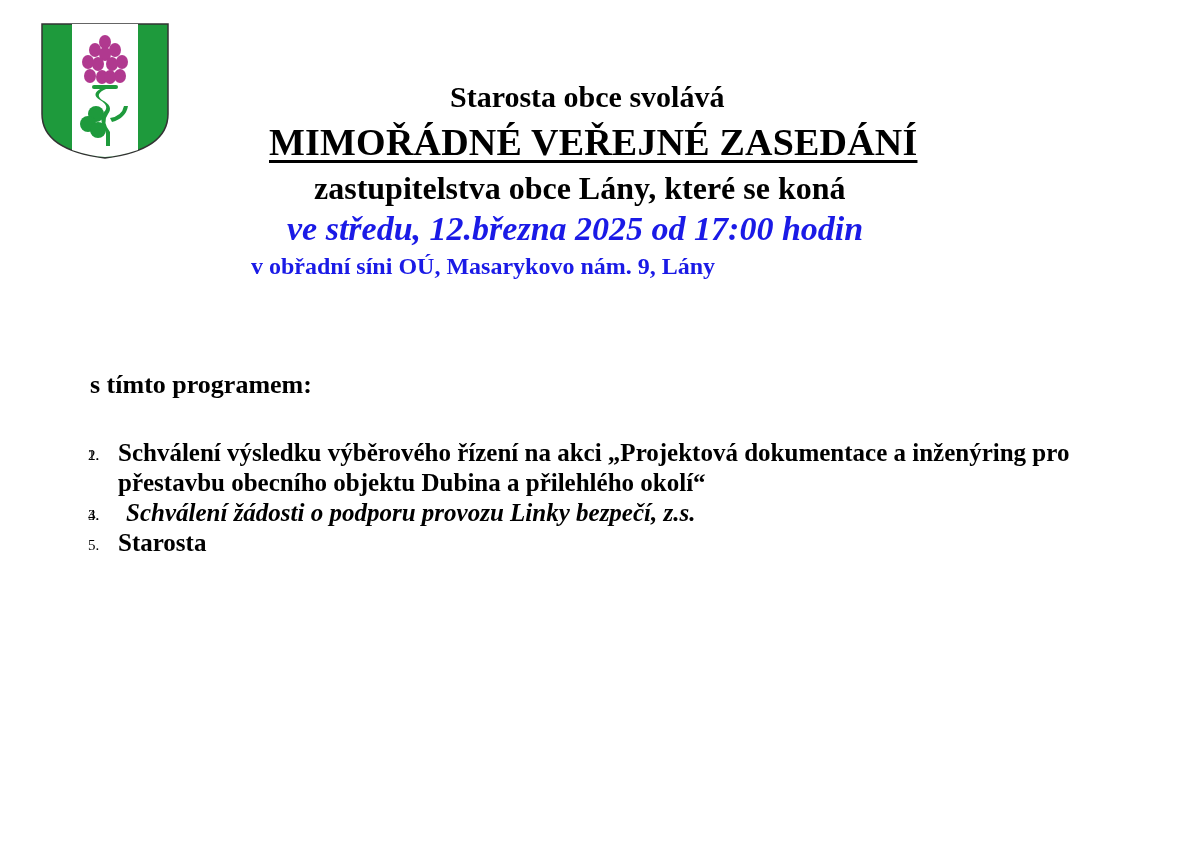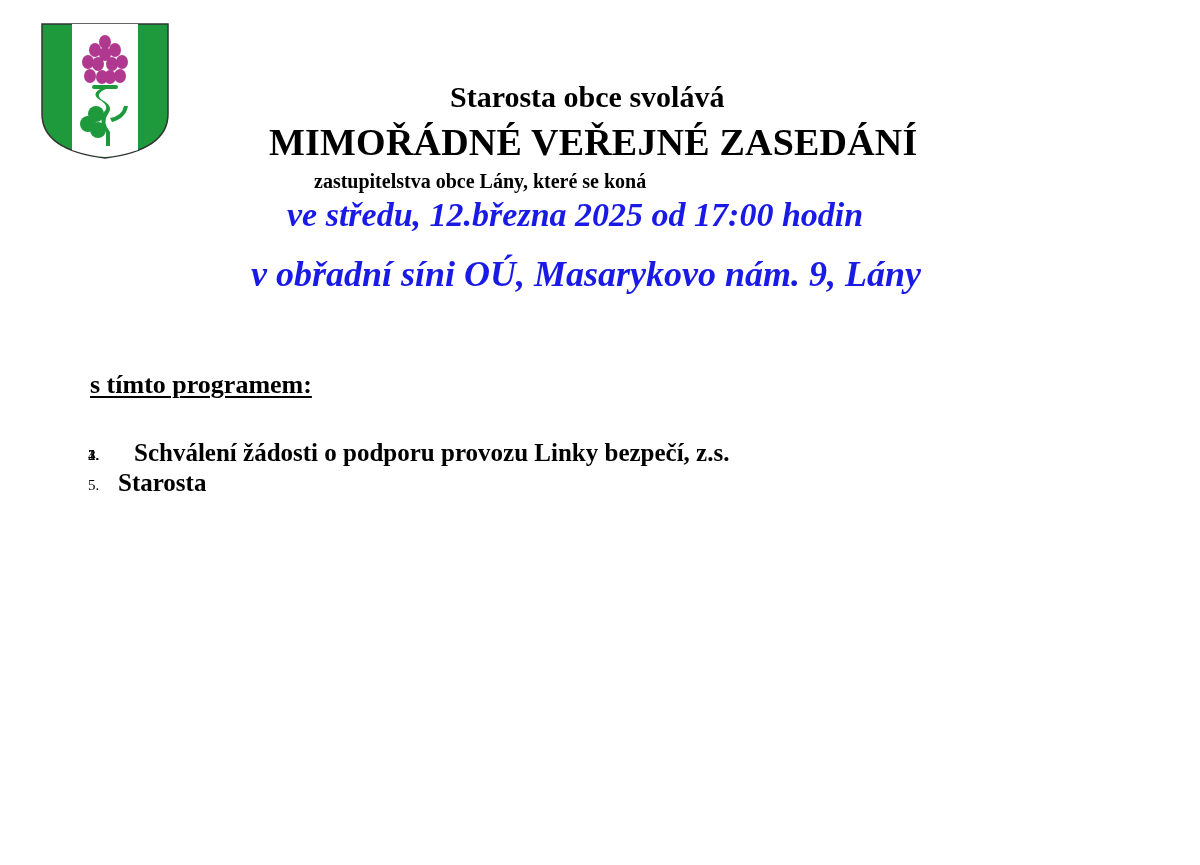--- a/index.html
+++ b/index.html
@@ -1,29 +1,29 @@
 <!DOCTYPE html>
 <html><head>
   <meta charset="utf-8">
   <style>
     html, body { margin: 0; padding: 0; background: #ffffff; }
     body { width: 1200px; height: 865px; position: relative; overflow: hidden; font-family: "Liberation Serif", serif; color: #000; }
     .crest { position: absolute; left: 40px; top: 22px; width: 130px; height: 138px; }
     .header { position: absolute; left: 0; top: 0; width: 1200px; }
     .line { position: absolute; white-space: nowrap; font-weight: bold; }
     .l1 { left: 450px; top: 80px; font-size: 30px; }
-    .l2 { left: 269px; top: 120px; font-size: 38px; text-decoration-thickness: 3px; text-underline-offset: 5px; letter-spacing: 0.2px; }
-    .l3 { left: 314px; top: 170px; font-size: 20px; }
-    .l4 { left: 287px; top: 196px; font-size: 34px; font-style: italic; color: #1a1ae6; }
-    .l5 { left: 251px; top: 253px; font-size: 36px; font-style: italic; color: #1a1ae6; }
-    .program-heading { position: absolute; left: 90px; top: 370px; font-size: 26px; font-weight: bold; text-decoration: underline; text-decoration-thickness: 2px; text-underline-offset: 3px; }
+    .l2 { left: 269px; top: 120px; font-size: 38px; text-decoration: underline; text-decoration-thickness: 3px; text-underline-offset: 5px; letter-spacing: 0.2px; }
+    .l3 { left: 314px; top: 170px; font-size: 32px; }
+    .l4 { left: 287px; top: 210px; font-size: 34px; font-style: italic; color: #1a1ae6; }
+    .l5 { left: 251px; top: 253px; font-size: 24px; color: #1a1ae6; }
+    .program-heading { position: absolute; left: 90px; top: 370px; font-size: 26px; font-weight: bold; text-decoration-thickness: 2px; text-underline-offset: 3px; }
     .agenda { position: absolute; left: 88px; top: 438px; width: 1080px; margin: 0; padding: 0; list-style: none; }
     .agenda li { position: relative; padding-left: 30px; font-size: 25px; font-weight: bold; line-height: 30px; }
     .agenda .num { position: absolute; left: 0; top: 2px; font-size: 15px; font-weight: normal; }
-    .agenda li.indent4 .txt { margin-left: 16px; }
+    .agenda li.indent4 .txt { margin-left: 8px; font-style: italic; }
   </style>
 </head>
 <body>
 
 <div class="crest">
   <svg width="130" height="138" viewBox="0 0 130 138">
     <path d="M2,2 L128,2 L128,92 Q128,128 65,136 Q2,128 2,92 Z" fill="#1e9a3c" stroke="#333" stroke-width="1.5"></path>
     <path d="M32,2 L98,2 L98,128 Q80,134 65,135 Q50,134 32,128 Z" fill="#ffffff"></path>
     <g fill="#b0398f">
       <ellipse cx="65" cy="20" rx="6" ry="7"></ellipse>
@@ -59,20 +59,21 @@
 </div>
 
 <div class="program-heading">s tímto programem:</div>
 
 <ol class="agenda">
   <li>
     <span class="num">1.</span>
   </li>
   <li>
     <span class="num">2.</span>
+    <span class="txt">Schválení výsledku výběrového řízení na akci „Projektová dokumentace a inženýring pro přestavbu obecního objektu Dubina a přilehlého okolí“</span>
   </li>
   <li>
     <span class="num">3.</span>
   </li>
   <li class="indent4">
     <span class="num">4.</span>
     <span class="txt">Schválení žádosti o podporu provozu Linky bezpečí, z.s.</span>
   </li>
   <li>
     <span class="num">5.</span>

